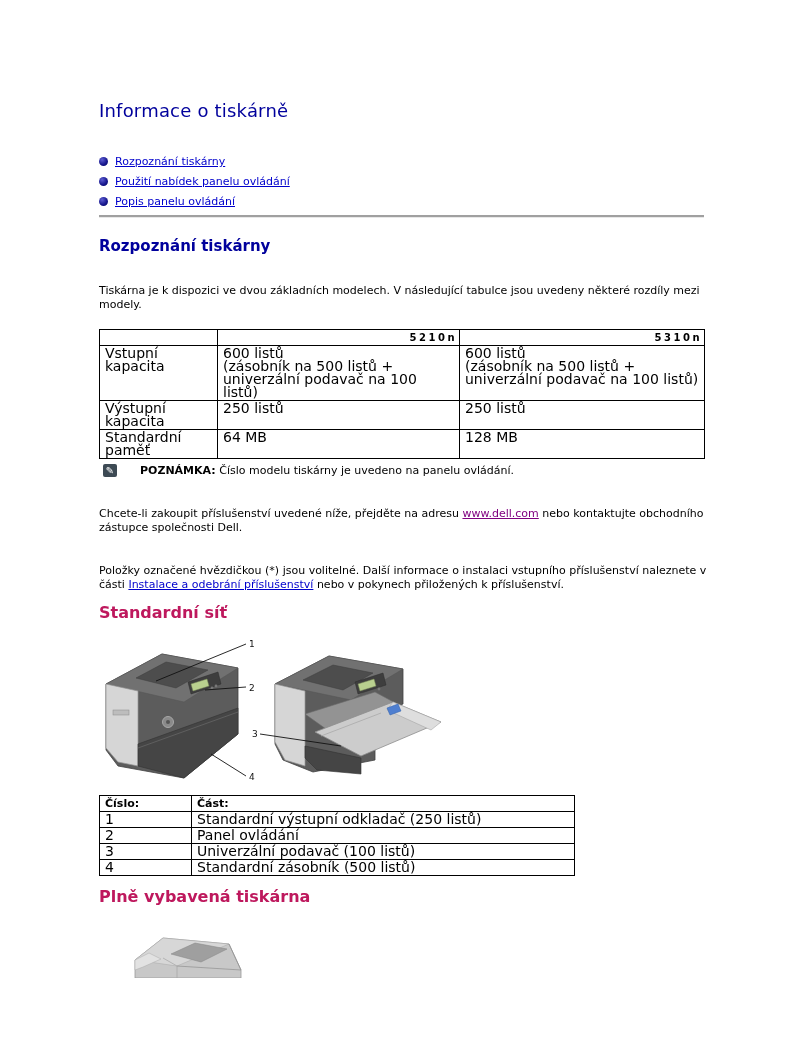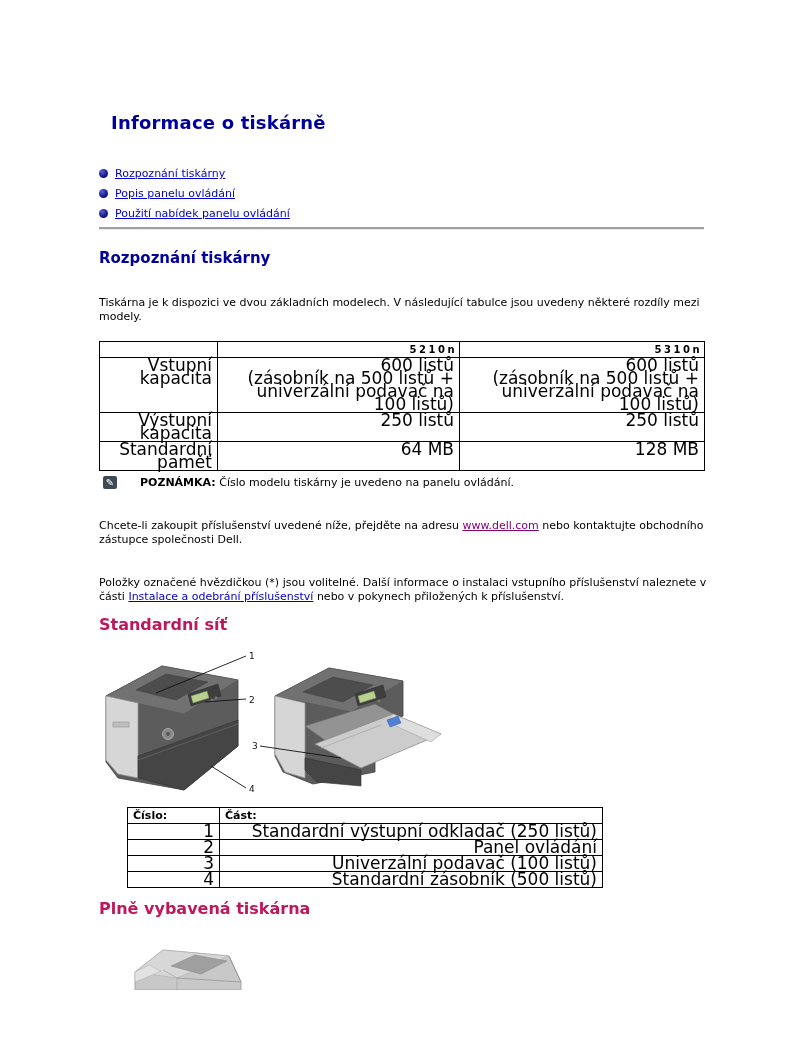--- a/index.html
+++ b/index.html
@@ -5,22 +5,22 @@
   * { box-sizing: border-box; }
   html, body { margin: 0; padding: 0; background: #ffffff; }
   body {
     width: 802px; height: 1037px;
     font-family: "DejaVu Sans", "Liberation Sans", sans-serif;
     font-size: 11px; color: #000; overflow: hidden;
   }
   .content { width: 705px; padding: 100px 0 0 99px; }
 
   h1.page-title {
-    margin: 12px; font-size: 18px; line-height: 21px;
-    font-weight: bold; color: #00009c; letter-spacing: 0.2px;
+    margin: 0; font-size: 18px; line-height: 21px;
+    font-weight: normal; color: #00009c; letter-spacing: 0.2px;
   }
 
   .toc { margin-top: 29px; }
   .toc-item { display: flex; align-items: center; height: 12px; margin-bottom: 8px; padding-top: 11px; }
   .bullet {
     width: 9px; height: 9px; border-radius: 50%; margin-right: 7px; flex: 0 0 9px;
     background: radial-gradient(circle at 35% 30%, #5c5cd0 0%, #1a1a90 55%, #000060 100%);
   }
   a { color: #0000cc; text-decoration: underline; cursor: pointer; }
   a.visited { color: #800080; }
@@ -38,33 +38,33 @@
     margin: 14px 0 0 0; font-size: 16px; line-height: 14px;
     font-weight: bold; color: #be185d;
   }
   p.body-text { margin: 0; margin-top: 29px; line-height: 14px; width: 610px; }
 
   table.data-table {
     border-collapse: collapse; margin-top: 17px; table-layout: fixed;
   }
   table.data-table th, table.data-table td {
     border: 1px solid #000; padding: 1px 5px; vertical-align: top;
-    font-size: 17px; line-height: 13px; text-align: right;
+    font-size: 14px; line-height: 13px; text-align: left;
   }
   table.compare { width: 605px; }
   table.compare col.c0 { width: 118px; }
   table.compare col.c1 { width: 242px; }
   table.compare col.c2 { width: 245px; }
   table.compare th {
     text-align: right; font-weight: bold; font-size: 10px;
     letter-spacing: 2.5px; padding: 1px 2px; height: 15px;
   }
   .pre { white-space: pre-line; }
 
-  table.parts { width: 475px; margin-top: 10px; margin-left: 28px; }
+  table.parts { width: 475px; margin-top: 10px; }
   table.parts col.c0 { width: 92px; }
   table.parts col.c1 { width: 383px; }
   table.parts th { font-weight: bold; text-align: left; letter-spacing: 0; font-size: 11px; }
 
   .note-row { margin-top: 5px; display: flex; align-items: flex-start; }
   .note-icon {
     display: inline-block; width: 14px; height: 13px; margin-right: 7px; margin-left: 4px;
     background: #3d4a54; color: #fff; border-radius: 2px;
     font-size: 10px; line-height: 13px; text-align: center; flex: 0 0 14px;
   }
@@ -81,25 +81,25 @@
 
   <h1 class="page-title">Informace o tiskárně</h1>
 
   <div class="toc">
     <div class="toc-item">
       <span class="bullet"></span>
       <a>Rozpoznání tiskárny</a>
     </div>
     <div class="toc-item">
       <span class="bullet"></span>
-      <a>Popis panelu ovládání</a>
+      <a>Použití nabídek panelu ovládání</a>
     </div>
     <div class="toc-item">
       <span class="bullet"></span>
-      <a>Použití nabídek panelu ovládání</a>
+      <a>Popis panelu ovládání</a>
     </div>
   </div>
 
   <hr class="rule">
 
   <h2 class="section-heading">Rozpoznání tiskárny</h2>
 
   <p class="body-text">Tiskárna je k dispozici ve dvou základních modelech. V následující tabulce jsou uvedeny některé rozdíly mezi modely.</p>
 
   <table class="data-table compare">

